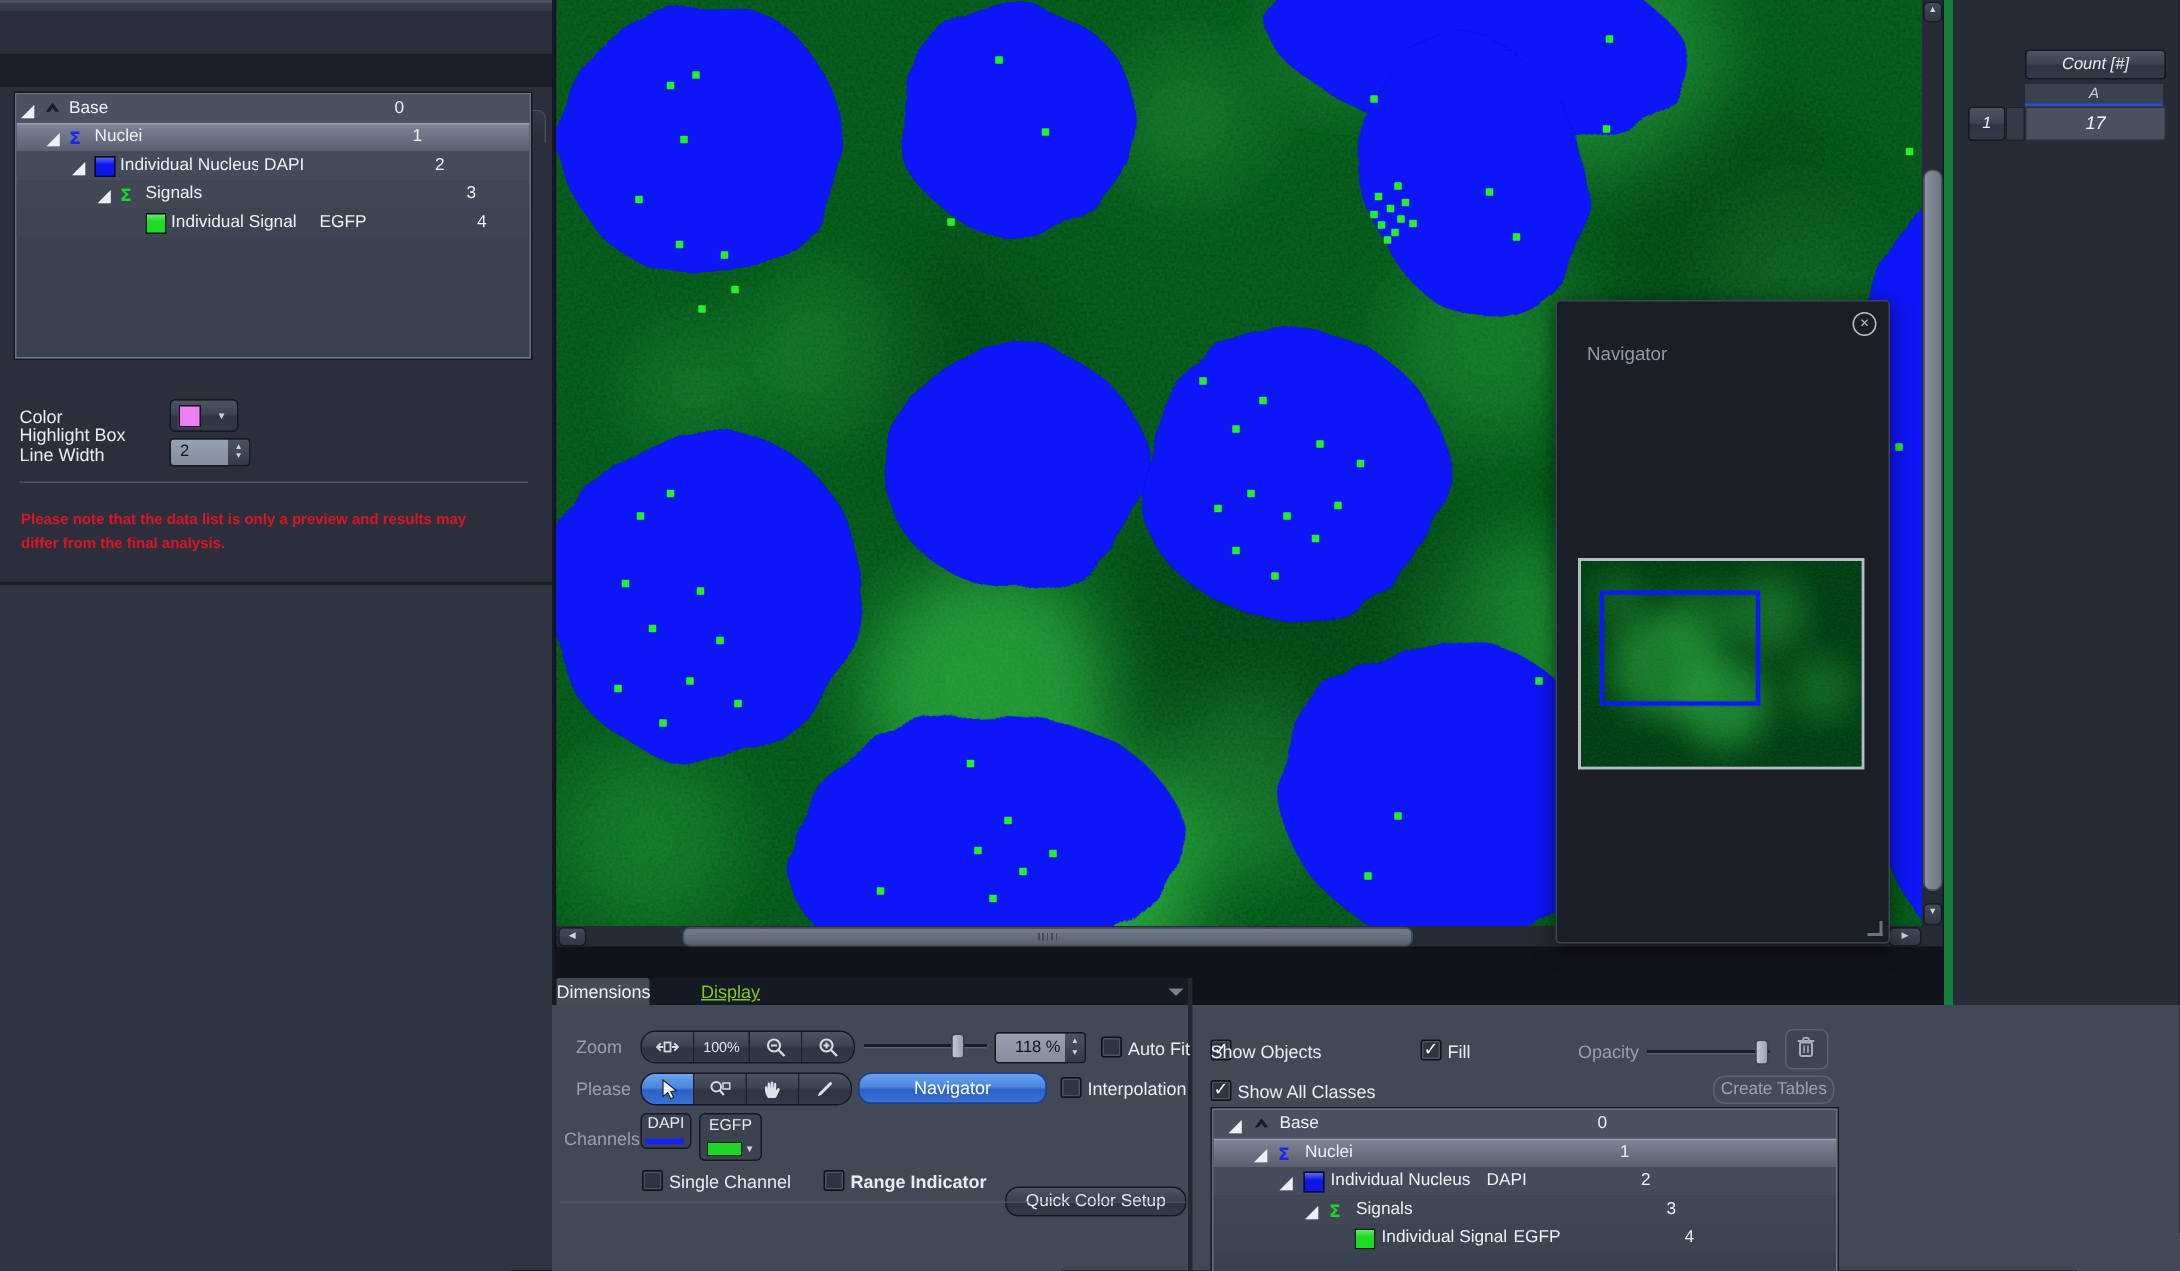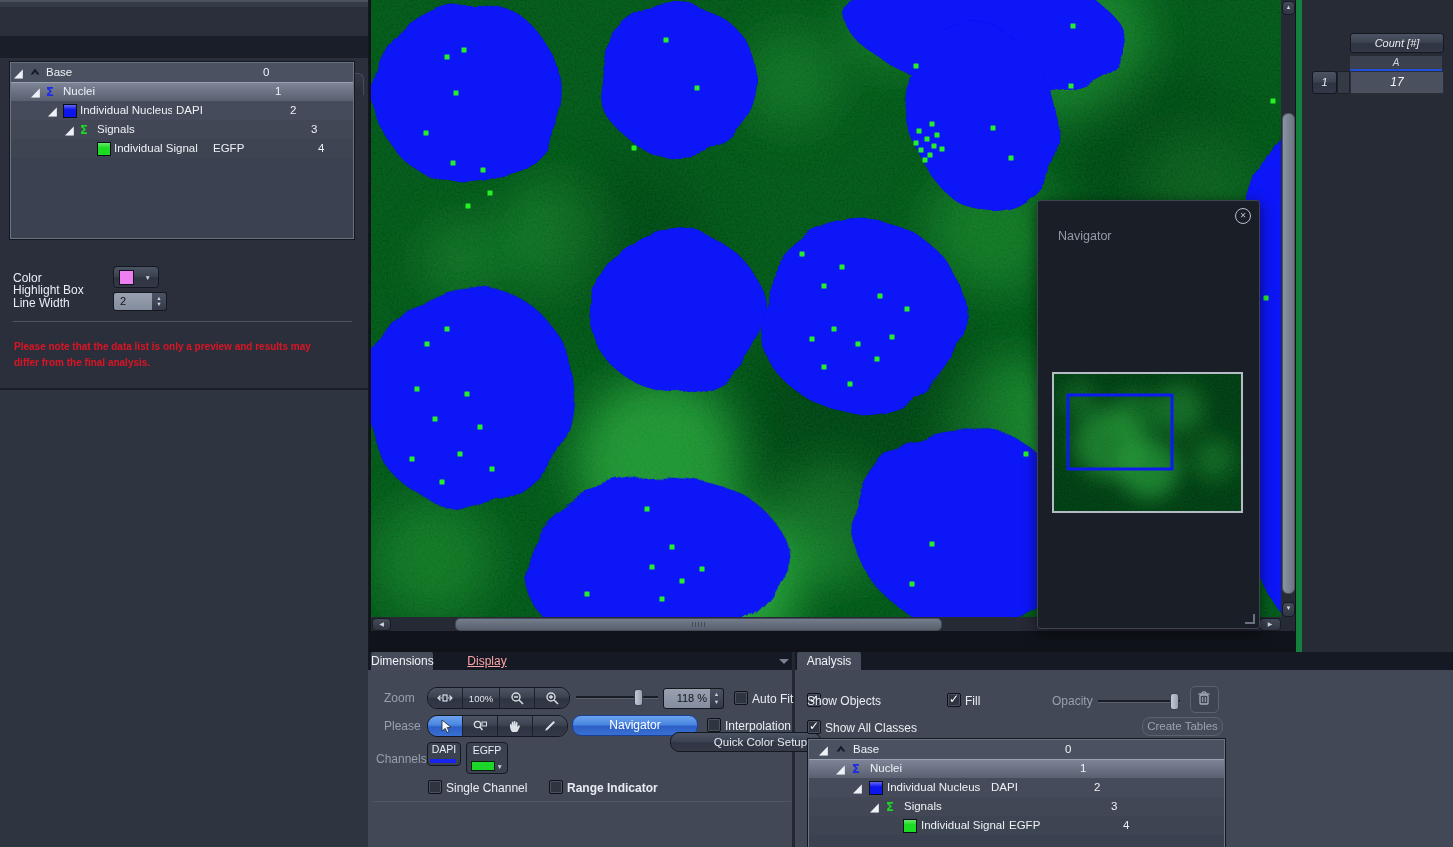--- a/index.html
+++ b/index.html
@@ -97,21 +97,21 @@
   #showall-tab .chk{position:absolute;left:7px;top:2px;font-size:11px;color:#fff;}
   #showall-tab .chk::after{content:"✓";}
   #showall-label{position:absolute;left:17px;top:3px;font-size:11px;color:#eef1f5;}
 
   
   .tabband{top:652px;height:18px;background:#151924;}
   #band-left{left:368px;width:424px;}
   #band-right{left:795px;width:658px;}
   .tab{position:absolute;top:0;height:18px;text-align:center;font-size:12px;line-height:18px;}
   .tab.active{background:#454b58;color:#f0f2f6;border-radius:2px 2px 0 0;}
-  .tab.inactive{color:#fca5a5;text-decoration:underline;}
+  .tab.inactive{color:#84cc16;text-decoration:underline;}
   #band-dd{position:absolute;left:411px;top:7px;width:0;height:0;
            border-left:5px solid transparent;border-right:5px solid transparent;border-top:5px solid #79828f;}
   #panel-bg{left:368px;top:670px;width:1085px;height:177px;background:#424855;}
   #panel-div{left:792px;top:652px;width:3px;height:195px;background:#23272f;}
 
   
   .bgroup{position:absolute;display:flex;height:20px;border:1px solid #141821;border-radius:10px;overflow:hidden;}
   .bg-btn{width:34px;height:20px;background:linear-gradient(180deg,#4c5362 0%,#3c4351 45%,#2e3442 55%,#333948 100%);
           border-right:1px solid #1c212c;display:flex;align-items:center;justify-content:center;
           color:#e3e8ee;font-size:9.5px;}
@@ -401,23 +401,20 @@
       </div>
     <div id="nav-grip"></div>
   </div>
 
 
   <div id="band-left" class="abs tabband">
     <div class="tab active" style="left:3px;width:62px;">Dimensions</div>
     <div class="tab inactive" style="left:89px;width:60px;">Display</div>
     <div id="band-dd"></div>
   </div>
-  <div id="band-right" class="abs tabband">
-    <div class="tab active" style="left:2px;width:64px;">Analysis</div>
-  </div>
   <div id="panel-bg" class="abs"></div>
   <div id="panel-div" class="abs"></div>
 
   <div class="gray-label" style="left:384px;top:691px;">Zoom</div>
   <div class="bgroup" style="left:427px;top:687px;">
     <div class="bg-btn">
       <svg width="16" height="16">
         <rect x="6" y="5" width="4" height="6" fill="none" stroke="#d6dbe2" stroke-width="1.2"></rect>
         <path d="M1 8 h4 M11 8 h4 M3.5 5.5 L1 8 L3.5 10.5 M12.5 5.5 L15 8 L12.5 10.5" fill="none" stroke="#d6dbe2" stroke-width="1.2"></path>
       </svg>
@@ -487,21 +484,21 @@
   </div>
   <div id="egfp-btn" class="abs">
     <span class="txt">EGFP</span>
     <div id="egfp-bar"></div>
     <span class="dd-arrow" id="egfp-dd">▼</span>
   </div>
   <div class="cb" style="left:428px;top:780px;"></div>
   <div class="side-label" style="left:446px;top:781px;">Single Channel</div>
   <div class="cb" style="left:549px;top:780px;"></div>
   <div class="side-label" style="left:567px;top:781px;font-weight:bold;">Range Indicator</div>
-  <div class="pill-btn" style="left:670px;top:732px;width:119px;height:18px;line-height:18px;padding-left:30px;">Quick Color Setup</div>
+  <div class="pill-btn" style="left:670px;top:791px;width:119px;height:18px;line-height:18px;">Quick Color Setup</div>
   <div class="abs" style="left:373px;top:801px;width:418px;height:1px;background:#5a6170;opacity:.6;"></div>
 
   <div class="cb checked" style="left:807px;top:693px;"></div>
   <div class="side-label" style="left:807px;top:694px;">Show Objects</div>
   <div class="cb checked" style="left:947px;top:693px;"></div>
   <div class="side-label" style="left:965px;top:694px;">Fill</div>
   <div class="gray-label" style="left:1052px;top:694px;">Opacity</div>
   <div class="abs" style="left:1098px;top:693px;width:82px;height:16px;">
     <div class="slider-track" style="left:0;top:7px;width:82px;"></div>
     <div class="slider-handle" style="left:72px;top:0;"></div>

